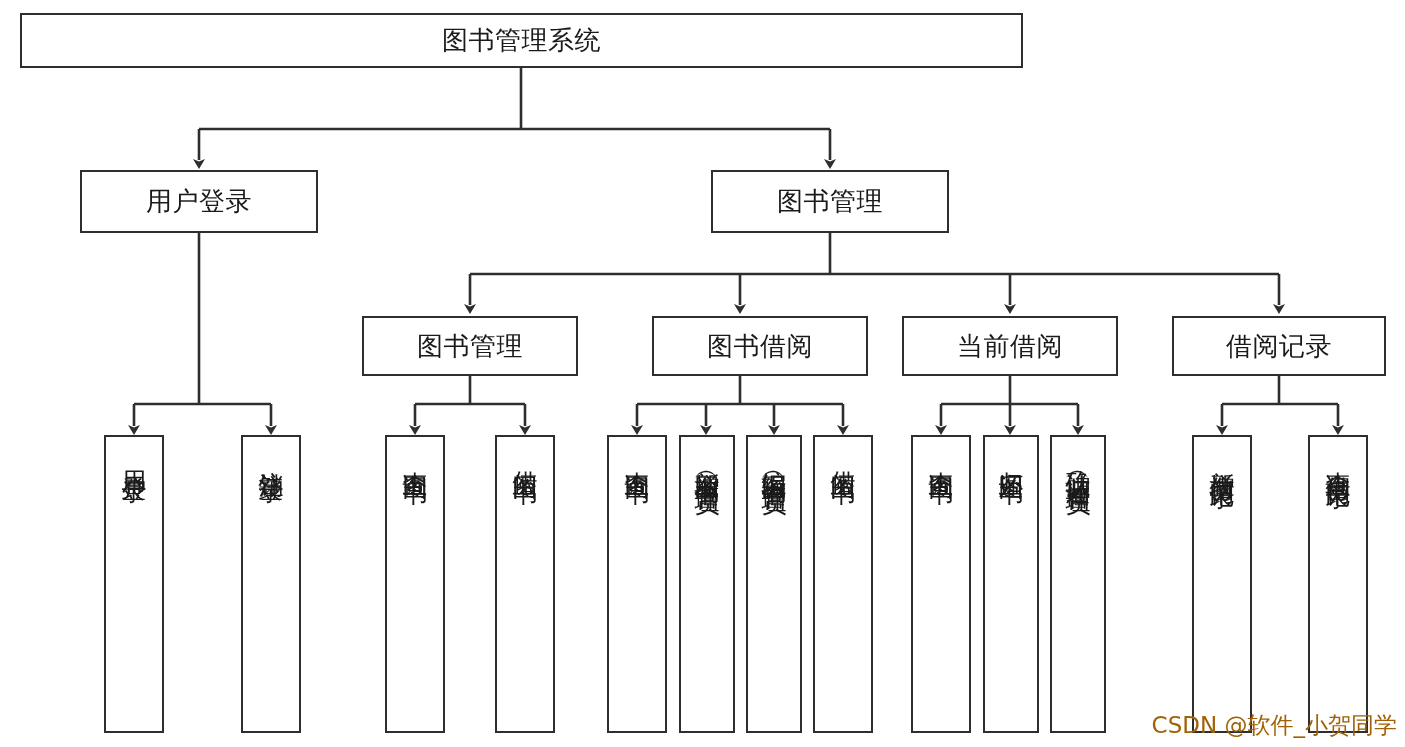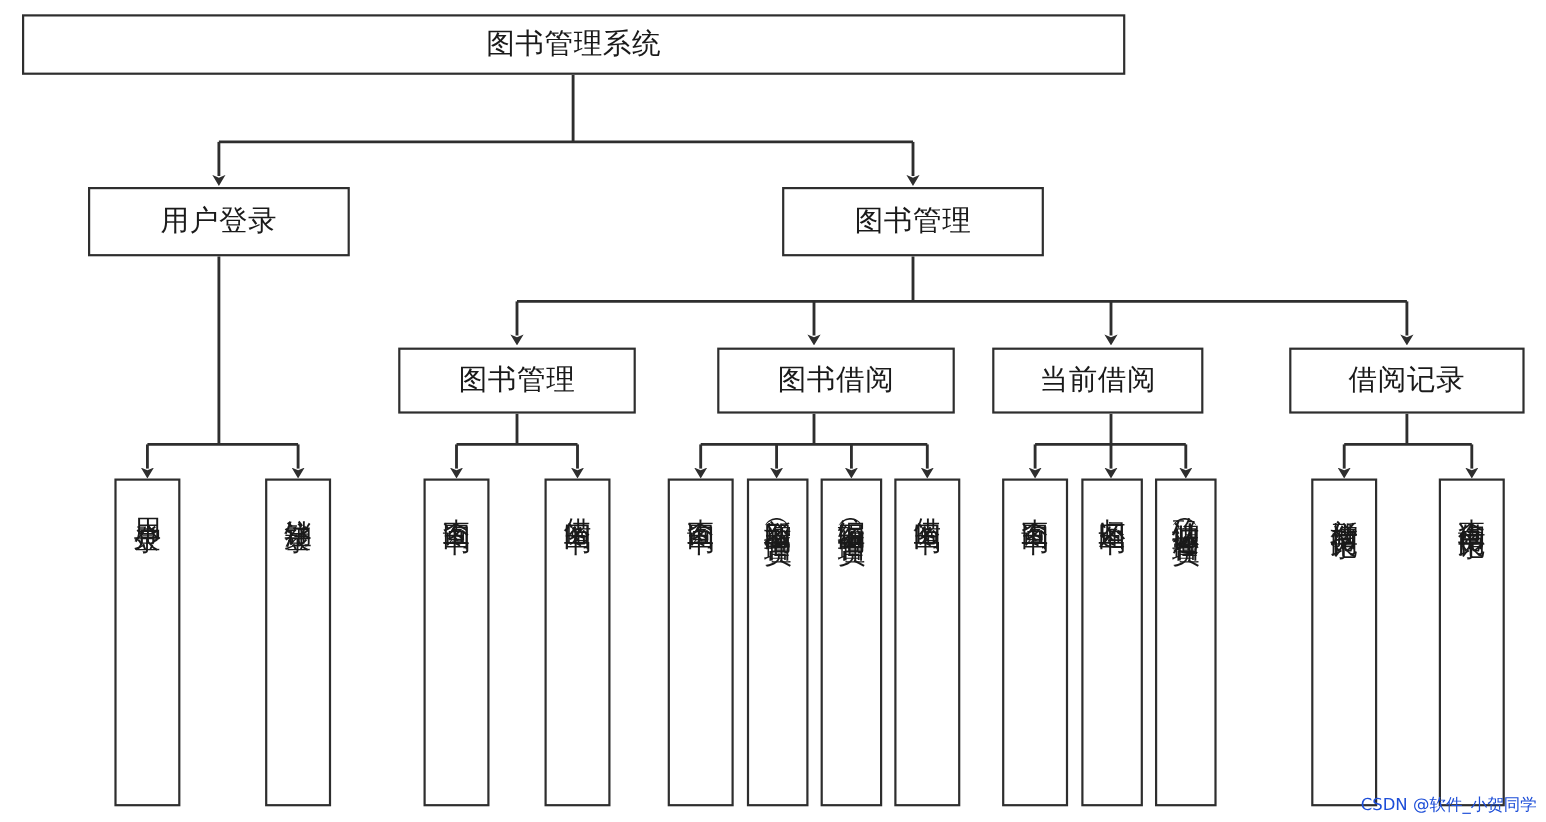--- a/index.html
+++ b/index.html
@@ -53,22 +53,22 @@
     writing-mode: vertical-rl;
     text-orientation: upright;
     font-size: 25px;
     letter-spacing: 3px;
     line-height: 1;
   }
   #watermark {
     position: absolute;
     right: 8px;
     bottom: 6px;
-    font-size: 15px;
-    color: #1d4ed8;
+    font-size: 23px;
+    color: #a16207;
     z-index: 5;
     white-space: nowrap;
     pointer-events: none;
   }
 </style>
 </head>
 <body>
 
 <div id="canvas">
 
@@ -132,21 +132,21 @@
   <div class="node horiz" style="left:711px; top:170px; width:238px; height:63px;">
     <span class="label">图书管理</span>
   </div>
 
   <div class="node horiz" style="left:362px; top:316px; width:216px; height:60px;">
     <span class="label">图书管理</span>
   </div>
   <div class="node horiz" style="left:652px; top:316px; width:216px; height:60px;">
     <span class="label">图书借阅</span>
   </div>
-  <div class="node horiz" style="left:902px; top:316px; width:192px; height:60px;">
+  <div class="node horiz" style="left:902px; top:316px; width:216px; height:60px;">
     <span class="label">当前借阅</span>
   </div>
   <div class="node horiz" style="left:1172px; top:316px; width:214px; height:60px;">
     <span class="label">借阅记录</span>
   </div>
 
   <div class="node vert" style="left:104px; top:435px; width:60px; height:298px;">
     <span class="label">用户登录</span>
   </div>
   <div class="node vert" style="left:241px; top:435px; width:60px; height:298px;">

